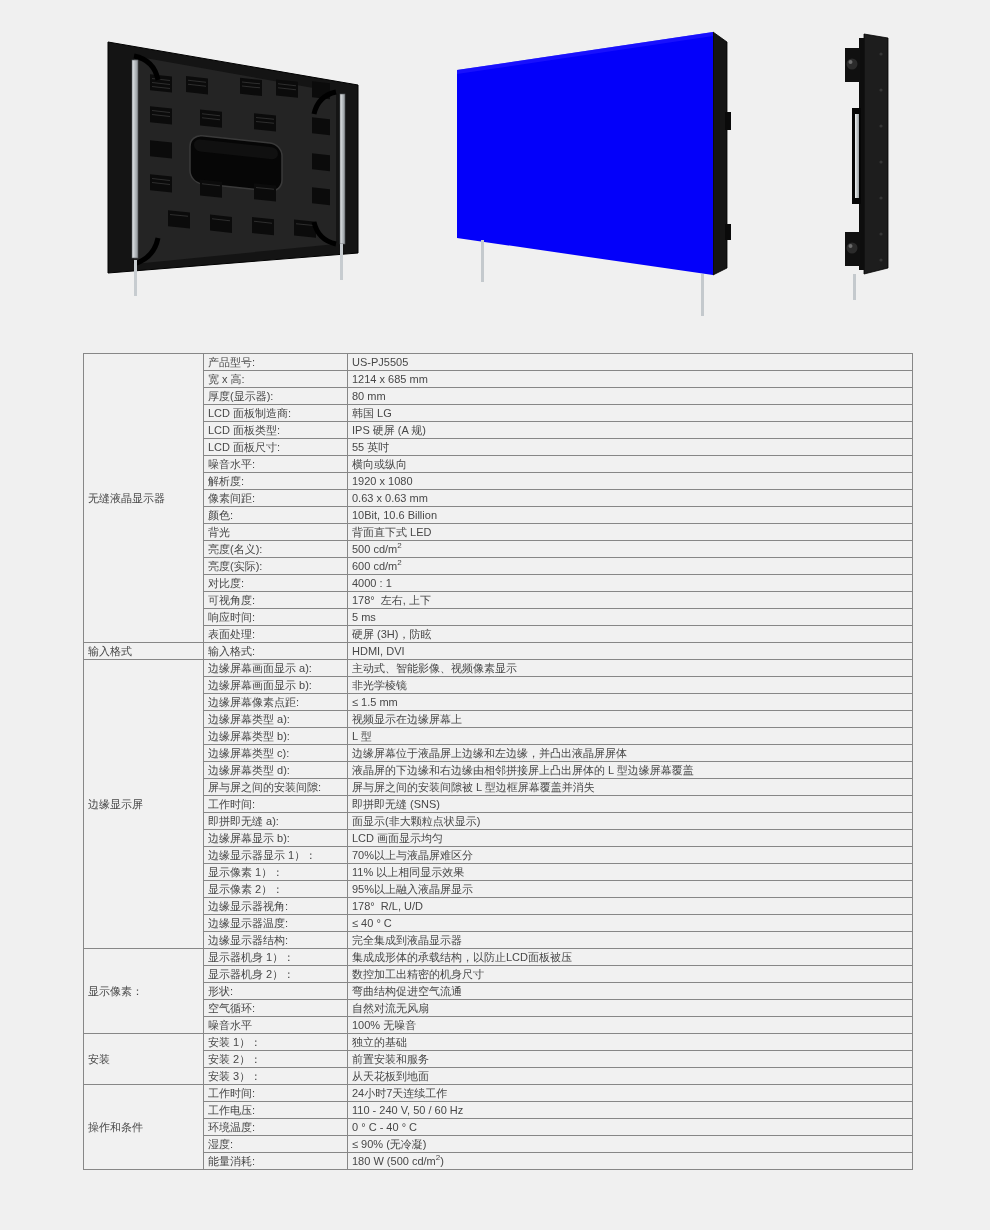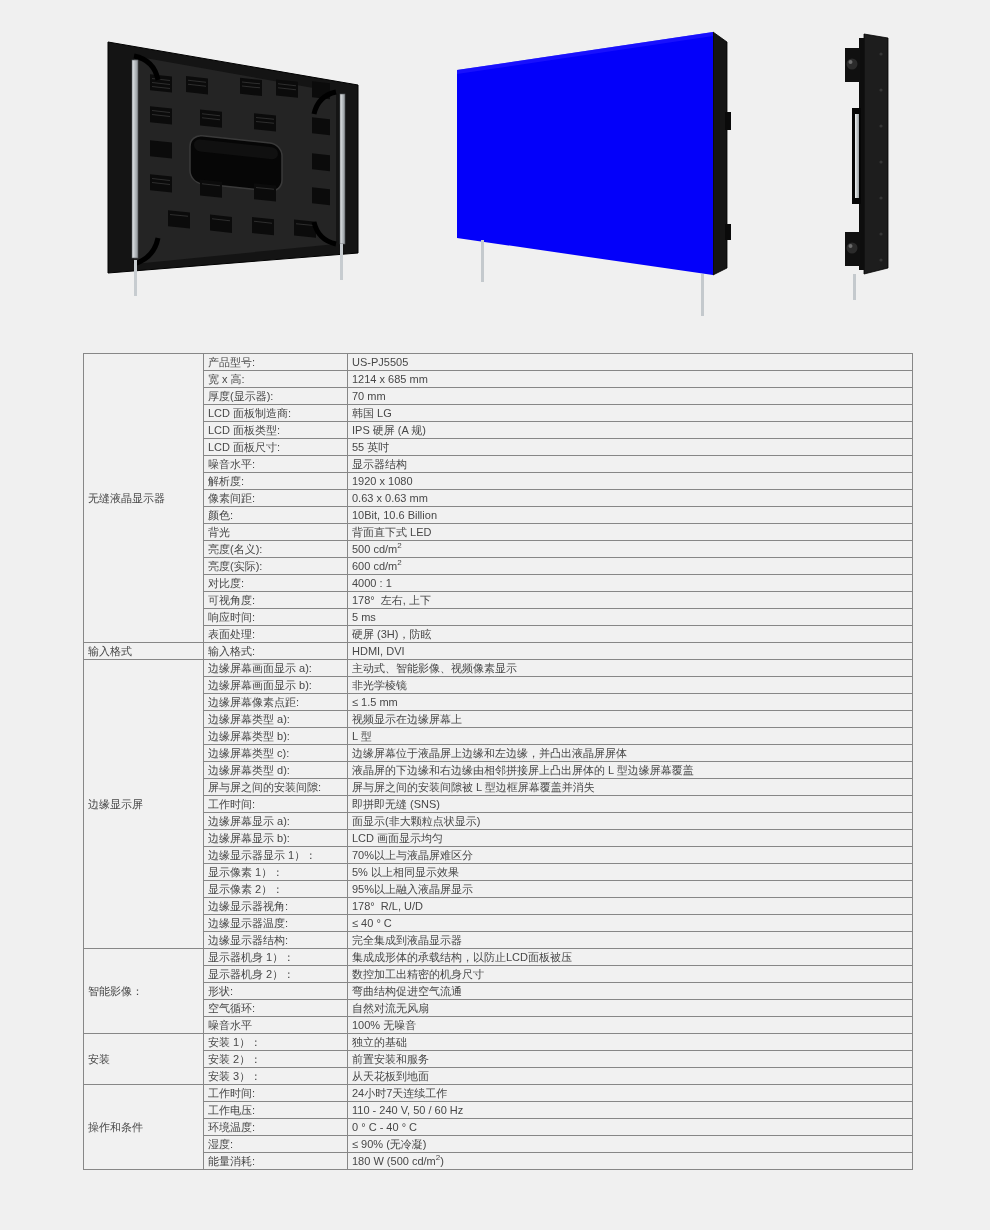--- a/index.html
+++ b/index.html
@@ -152,37 +152,37 @@
         <td class="cat" rowspan="17">无缝液晶显示器</td>
         <td class="lbl">产品型号:</td>
         <td class="val">US-PJ5505</td>
       </tr>
       <tr>
         <td class="lbl">宽 x 高:</td>
         <td class="val">1214 x 685 mm</td>
       </tr>
       <tr>
         <td class="lbl">厚度(显示器):</td>
-        <td class="val">70 mm</td>
+        <td class="val">80 mm</td>
       </tr>
       <tr>
         <td class="lbl">LCD 面板制造商:</td>
         <td class="val">韩国 LG</td>
       </tr>
       <tr>
         <td class="lbl">LCD 面板类型:</td>
         <td class="val">IPS 硬屏 (A 规)</td>
       </tr>
       <tr>
         <td class="lbl">LCD 面板尺寸:</td>
         <td class="val">55 英吋</td>
       </tr>
       <tr>
         <td class="lbl">噪音水平:</td>
-        <td class="val">显示器结构</td>
+        <td class="val">横向或纵向</td>
       </tr>
       <tr>
         <td class="lbl">解析度:</td>
         <td class="val">1920 x 1080</td>
       </tr>
       <tr>
         <td class="lbl">像素间距:</td>
         <td class="val">0.63 x 0.63 mm</td>
       </tr>
       <tr>
@@ -253,53 +253,53 @@
       </tr>
       <tr>
         <td class="lbl">屏与屏之间的安装间隙:</td>
         <td class="val">屏与屏之间的安装间隙被 L 型边框屏幕覆盖并消失</td>
       </tr>
       <tr>
         <td class="lbl">工作时间:</td>
         <td class="val">即拼即无缝 (SNS)</td>
       </tr>
       <tr>
-        <td class="lbl">边缘屏幕显示 a):</td>
+        <td class="lbl">即拼即无缝 a):</td>
         <td class="val">面显示(非大颗粒点状显示)</td>
       </tr>
       <tr>
         <td class="lbl">边缘屏幕显示 b):</td>
         <td class="val">LCD 画面显示均匀</td>
       </tr>
       <tr>
         <td class="lbl">边缘显示器显示 1）：</td>
         <td class="val">70%以上与液晶屏难区分</td>
       </tr>
       <tr>
         <td class="lbl">显示像素 1）：</td>
-        <td class="val">5% 以上相同显示效果</td>
+        <td class="val">11% 以上相同显示效果</td>
       </tr>
       <tr>
         <td class="lbl">显示像素 2）：</td>
         <td class="val">95%以上融入液晶屏显示</td>
       </tr>
       <tr>
         <td class="lbl">边缘显示器视角:</td>
         <td class="val">178°  R/L, U/D</td>
       </tr>
       <tr>
         <td class="lbl">边缘显示器温度:</td>
         <td class="val">≤ 40 ° C</td>
       </tr>
       <tr>
         <td class="lbl">边缘显示器结构:</td>
         <td class="val">完全集成到液晶显示器</td>
       </tr>
       <tr>
-        <td class="cat" rowspan="5">智能影像：</td>
+        <td class="cat" rowspan="5">显示像素：</td>
         <td class="lbl">显示器机身 1）：</td>
         <td class="val">集成成形体的承载结构，以防止LCD面板被压</td>
       </tr>
       <tr>
         <td class="lbl">显示器机身 2）：</td>
         <td class="val">数控加工出精密的机身尺寸</td>
       </tr>
       <tr>
         <td class="lbl">形状:</td>
         <td class="val">弯曲结构促进空气流通</td>

